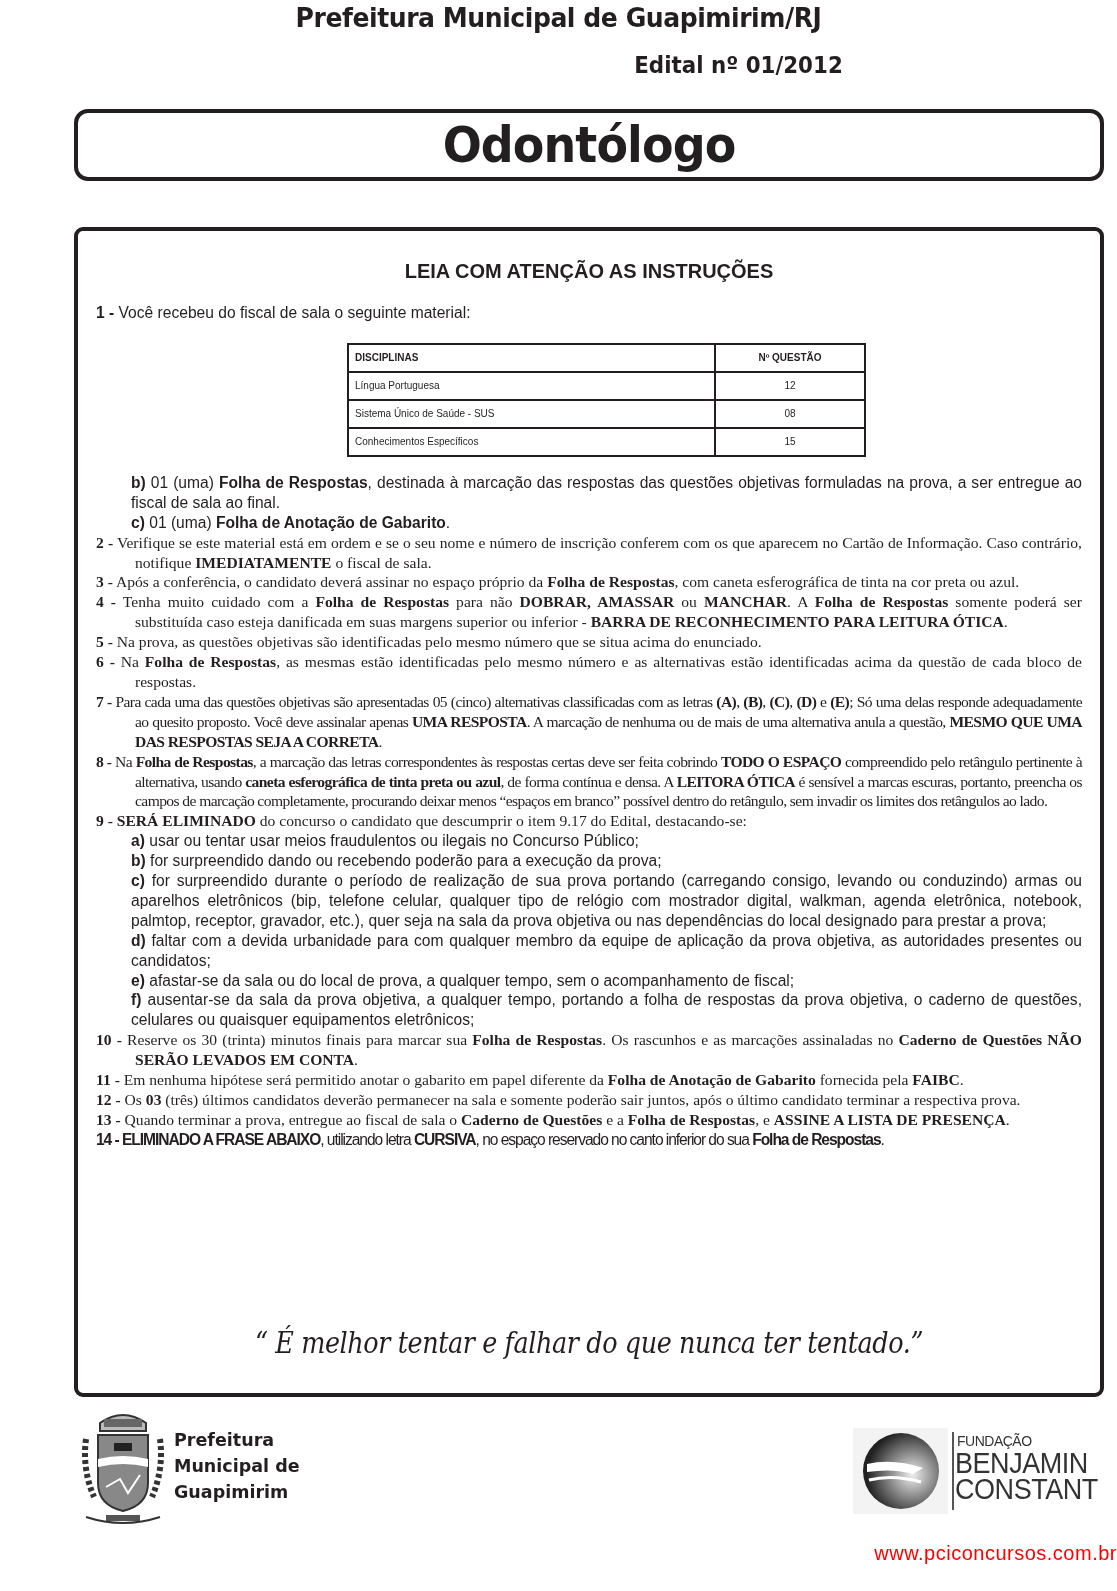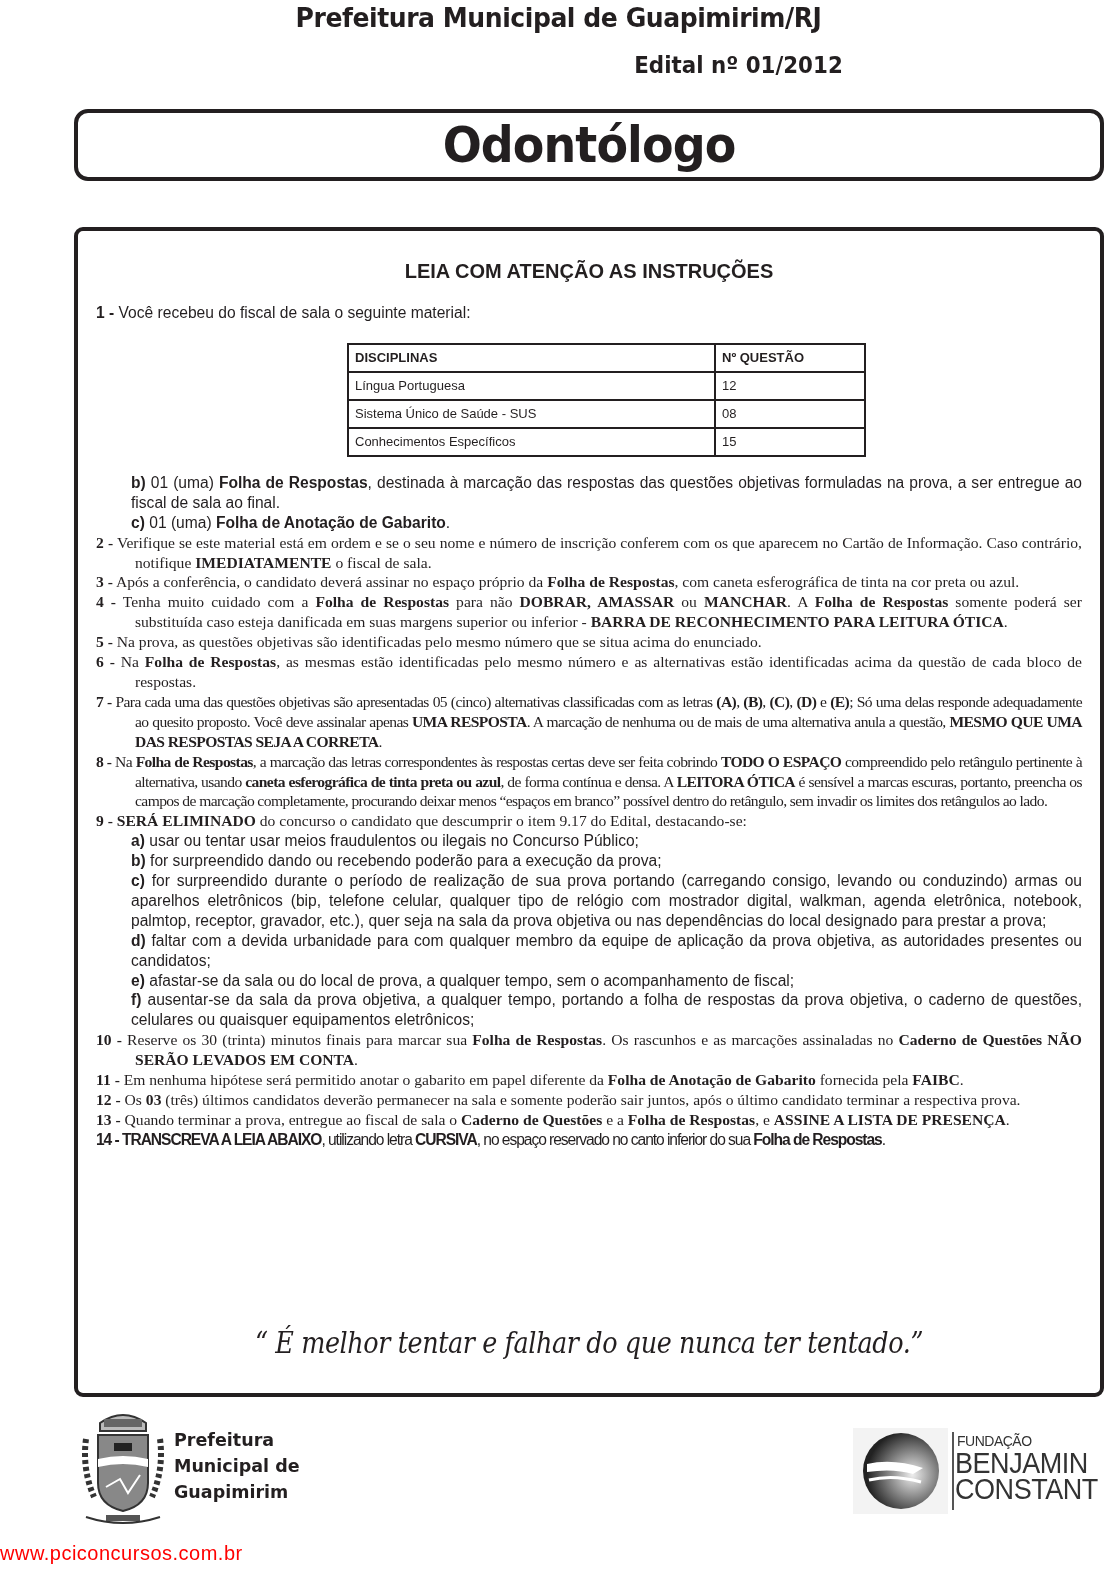--- a/index.html
+++ b/index.html
@@ -11,33 +11,33 @@
   .mainbox { position: absolute; left: 74px; top: 227px; width: 1030px; height: 1170px; border: 4px solid #231f20; border-radius: 9px; box-sizing: border-box; }
   .heading { position: absolute; top: 29px; left: 0; right: 0; text-align: center; font-weight: bold; font-size: 20px; }
   .body { position: absolute; left: 18px; top: 72px; width: 986px; font-size: 15.6px; line-height: 19.9px; }
   .p { text-align: justify; }
   .ind { padding-left: 39px; text-indent: -39px; text-align: justify; font-family: Liberation Serif, serif; }
   .sub { padding-left: 35px; text-align: justify; }
   .ind.last, .sub.last { text-align-last: left; }
   .cond { letter-spacing: -0.6px; }
   .cond2 { letter-spacing: -1.05px; }
   b { font-weight: bold; }
-  table.disc { border-collapse: collapse; margin: 20px 0 16px 251px; font-size: 13px; }
+  table.disc { border-collapse: collapse; margin: 20px 0 16px 251px; font-size: 10px; }
   table.disc td, table.disc th { border: 2px solid #231f20; height: 24px; padding: 1px 6px 1px 6px; }
   table.disc th { text-align: left; font-weight: bold; }
   table.disc .c1 { width: 353px; }
-  table.disc .c2 { width: 136px; }
+  table.disc .c2 { width: 136px; text-align: center; }
   .quote { position: absolute; top: 1094px; left: 0; right: 0; text-align: center; font-family: "DejaVu Serif", serif; font-style: italic; font-size: 30px; transform: scaleX(0.85); letter-spacing: -0.5px; }
   .crest { position: absolute; left: 80px; top: 1409px; width: 86px; height: 118px; }
   .pref { position: absolute; left: 174px; top: 1427px; font-family: "DejaVu Sans", sans-serif; font-weight: bold; font-size: 17.5px; line-height: 26px; }
   .fbc { position: absolute; left: 853px; top: 1428px; width: 264px; height: 86px; }
   .fbc-fund { position: absolute; left: 957px; top: 1433px; font-size: 14px; letter-spacing: -0.5px; color: #333; }
   .fbc-b { position: absolute; left: 955px; top: 1448px; font-size: 30px; line-height: 30px; color: #333; letter-spacing: -0.5px; transform: scaleX(0.9); transform-origin: left; }
   .fbc-c { position: absolute; left: 955px; top: 1474px; font-size: 30px; line-height: 30px; color: #333; letter-spacing: -0.5px; transform: scaleX(0.9); transform-origin: left; }
-  .url { position: absolute; top: 1542px; left: 0; right: 0; text-align: left; color: #ff0000; font-size: 20px; letter-spacing: 0.5px; }
+  .url { position: absolute; top: 1542px; left: 0; right: 0; text-align: right; color: #ff0000; font-size: 20px; letter-spacing: 0.5px; }
 </style>
 </head>
 <body>
 
 <div class="hdr1">Prefeitura Municipal de Guapimirim/RJ</div>
 <div class="hdr2">Edital nº 01/2012</div>
 
 <div class="titlebox">
   <div class="t">Odontólogo</div>
 </div>
@@ -127,21 +127,21 @@
 
     <div class="ind last">
       <b>12 -</b><span> Os </span><b>03</b><span> (três) últimos candidatos deverão permanecer na sala e somente poderão sair juntos, após o último candidato terminar a respectiva prova.</span>
     </div>
 
     <div class="ind last">
       <b>13 -</b><span> Quando terminar a prova, entregue ao fiscal de sala o </span><b>Caderno de Questões</b><span> e a </span><b>Folha de Respostas</b><span>, e </span><b>ASSINE A LISTA DE PRESENÇA</b><span>.</span>
     </div>
 
     <div class="p cond2" style="white-space:nowrap;">
-      <b>14 -</b><b> TRANSCREVA A LEIA ABAIXO</b><span>, utilizando letra </span><b>CURSIVA</b><span>, no espaço reservado no canto inferior do sua </span><b>Folha de Respostas</b><span>.</span>
+      <b>14 -</b><b> ELIMINADO A FRASE ABAIXO</b><span>, utilizando letra </span><b>CURSIVA</b><span>, no espaço reservado no canto inferior do sua </span><b>Folha de Respostas</b><span>.</span>
     </div>
   </div>
 
   <div class="quote">“ É melhor tentar e falhar do que nunca ter tentado.”</div>
 </div>
 
 <svg class="crest" viewBox="0 0 86 118">
   <path d="M20 14 Q43 -2 66 14 L66 22 L20 22 Z" fill="#bbb" stroke="#333" stroke-width="2"></path>
   <rect x="24" y="10" width="38" height="8" fill="#666"></rect>
   <path d="M6 30 Q2 60 14 88" fill="none" stroke="#333" stroke-width="6" stroke-dasharray="4 3"></path>

